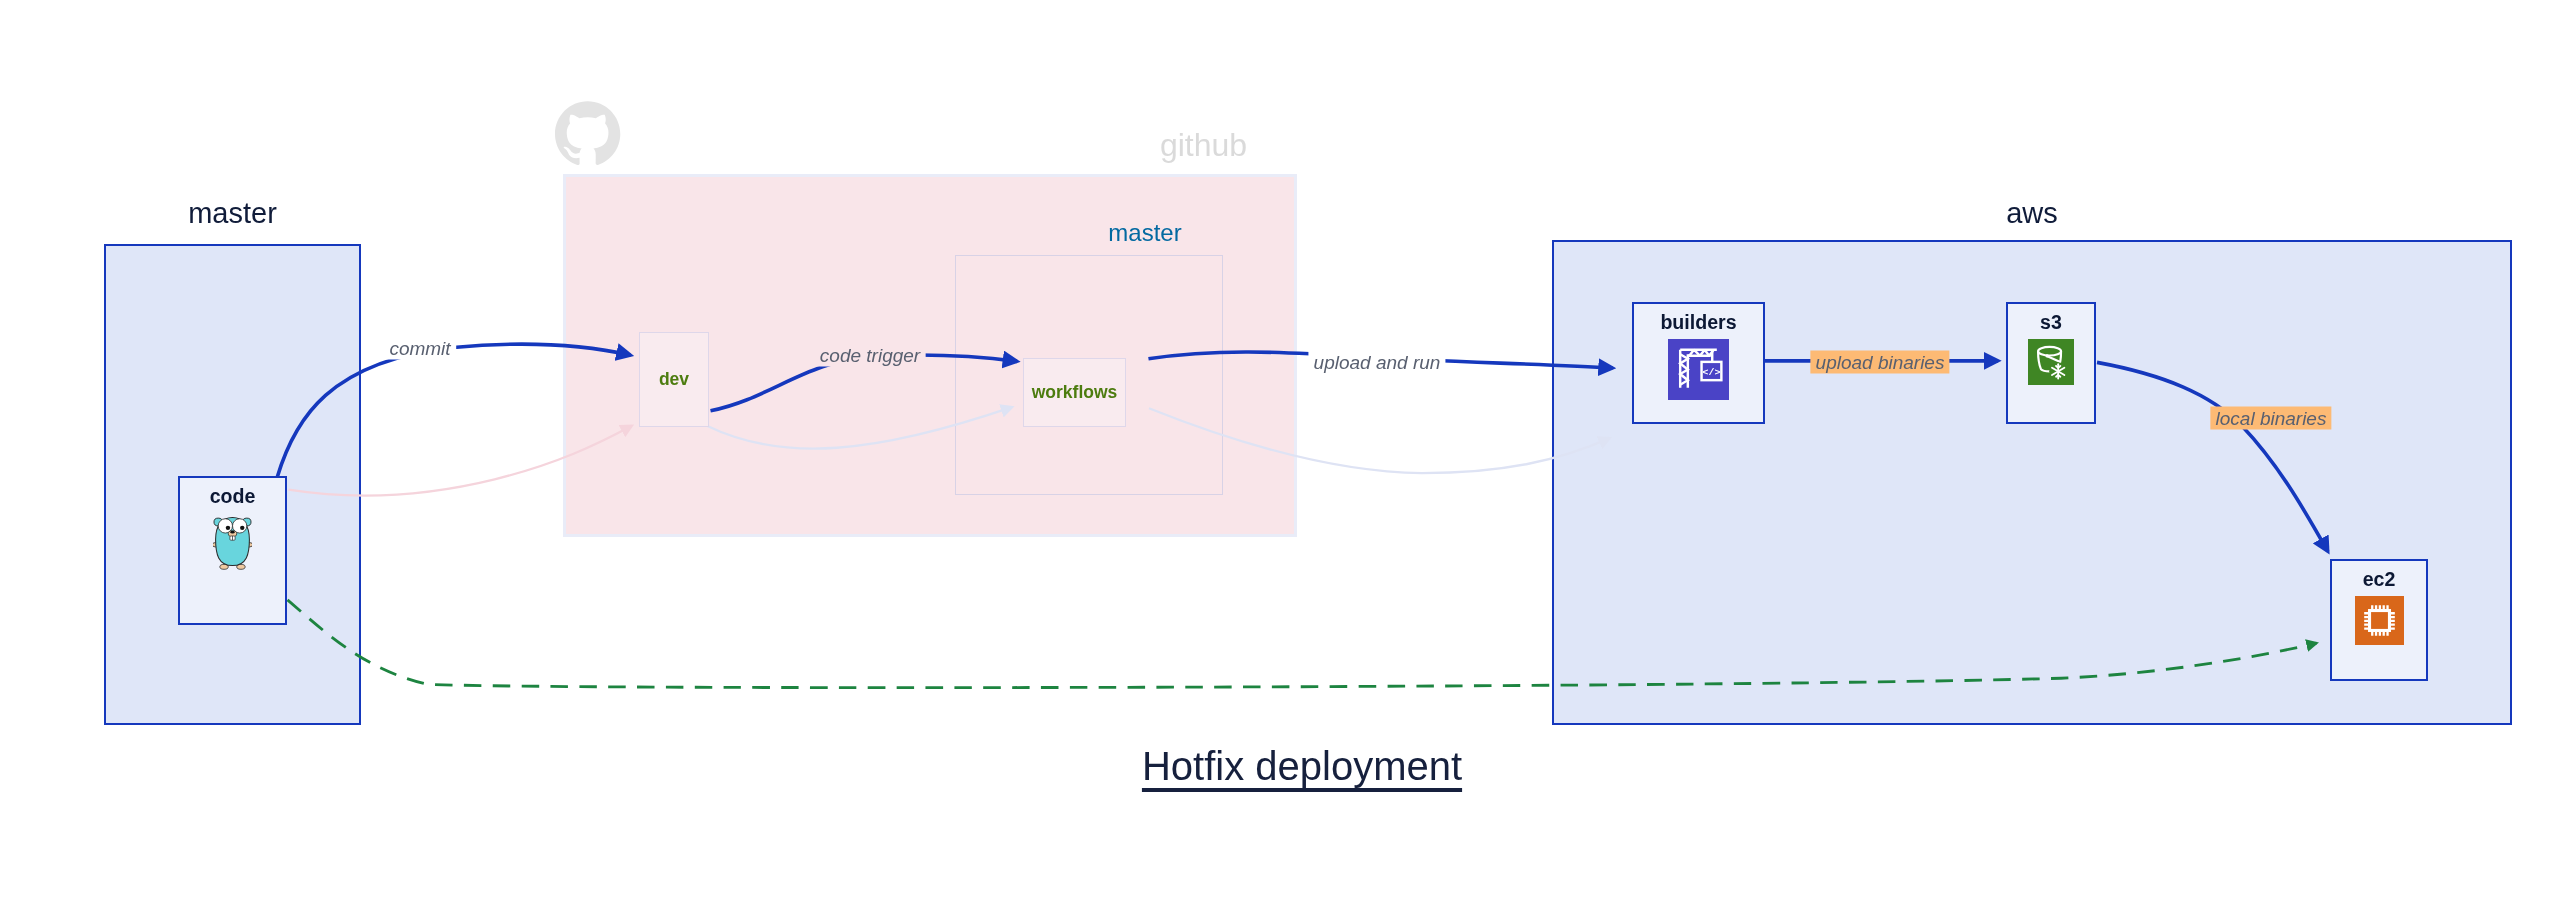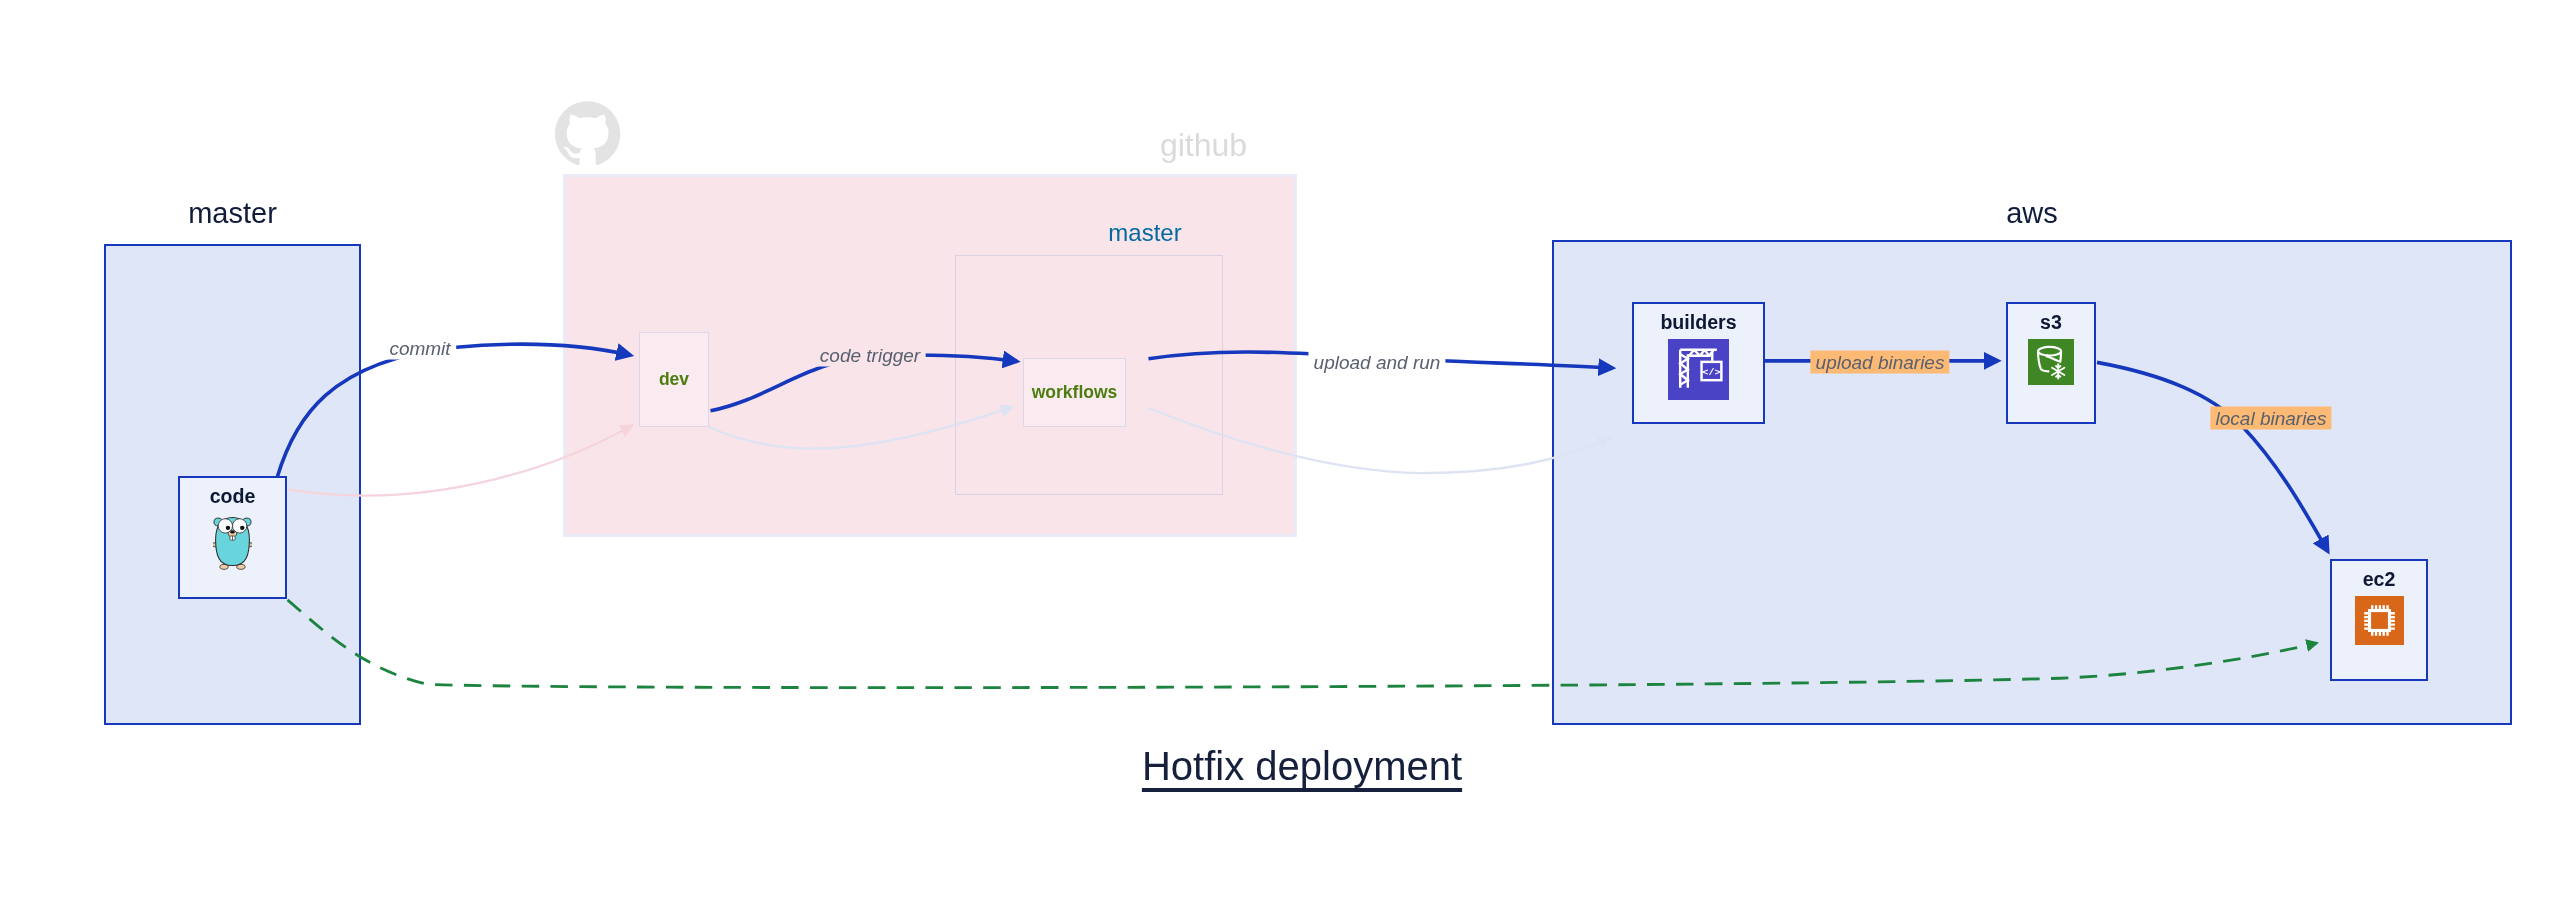--- a/index.html
+++ b/index.html
@@ -12,21 +12,21 @@
   #g-github{left:563px;top:174px;width:734px;height:363px;background:#f9e5e9;border:3.1px solid #e9ecf8;}
   #g-master{left:955px;top:255px;width:268px;height:240px;border:1.5px solid #d8d2e6;background:transparent;}
   .group-label{position:absolute;text-align:center;font-size:29px;color:#101c3a;z-index:4;line-height:33px;}
   #lbl-local{left:104px;top:197px;width:257px;}
   #lbl-aws{left:1552px;top:197px;width:960px;}
   #lbl-github{left:1111px;top:129px;width:185px;text-align:center;font-size:32px;color:#dadada;}
   #lbl-master{left:1011px;top:216px;width:268px;font-size:24px;color:#0369a1;z-index:2;}
   .node{position:absolute;box-sizing:border-box;text-align:center;z-index:3;}
   .node-strong{background:#edf1fb;border:2.6px solid #1538bd;}
   .node-faded{background:#f9ebef;border:1.5px solid #ded7ea;display:flex;align-items:center;justify-content:center;}
-  #n-code{left:178px;top:476px;width:109px;height:123px;}
+  #n-code{left:178px;top:476px;width:109px;height:149px;}
   #n-builders{left:1632px;top:302px;width:133px;height:122px;}
   #n-s3{left:2006px;top:302px;width:90px;height:122px;}
   #n-ec2{left:2330px;top:559px;width:98px;height:122px;}
   #n-dev{left:639px;top:332px;width:70px;height:95px;}
   #n-workflows{left:1023px;top:358px;width:103px;height:69px;}
   .node-label{display:block;font-weight:bold;font-size:19.6px;color:#0c1834;margin-top:7.2px;}
   .node-label-faded{font-weight:bold;font-size:17.5px;color:#4d7c0f;}
   .node-icon{display:block;margin:5.2px auto 0 auto;}
   #edges{z-index:2;pointer-events:none;}
   .edge-label{position:absolute;transform:translate(-50%,-50%);font-style:italic;font-size:19px;

